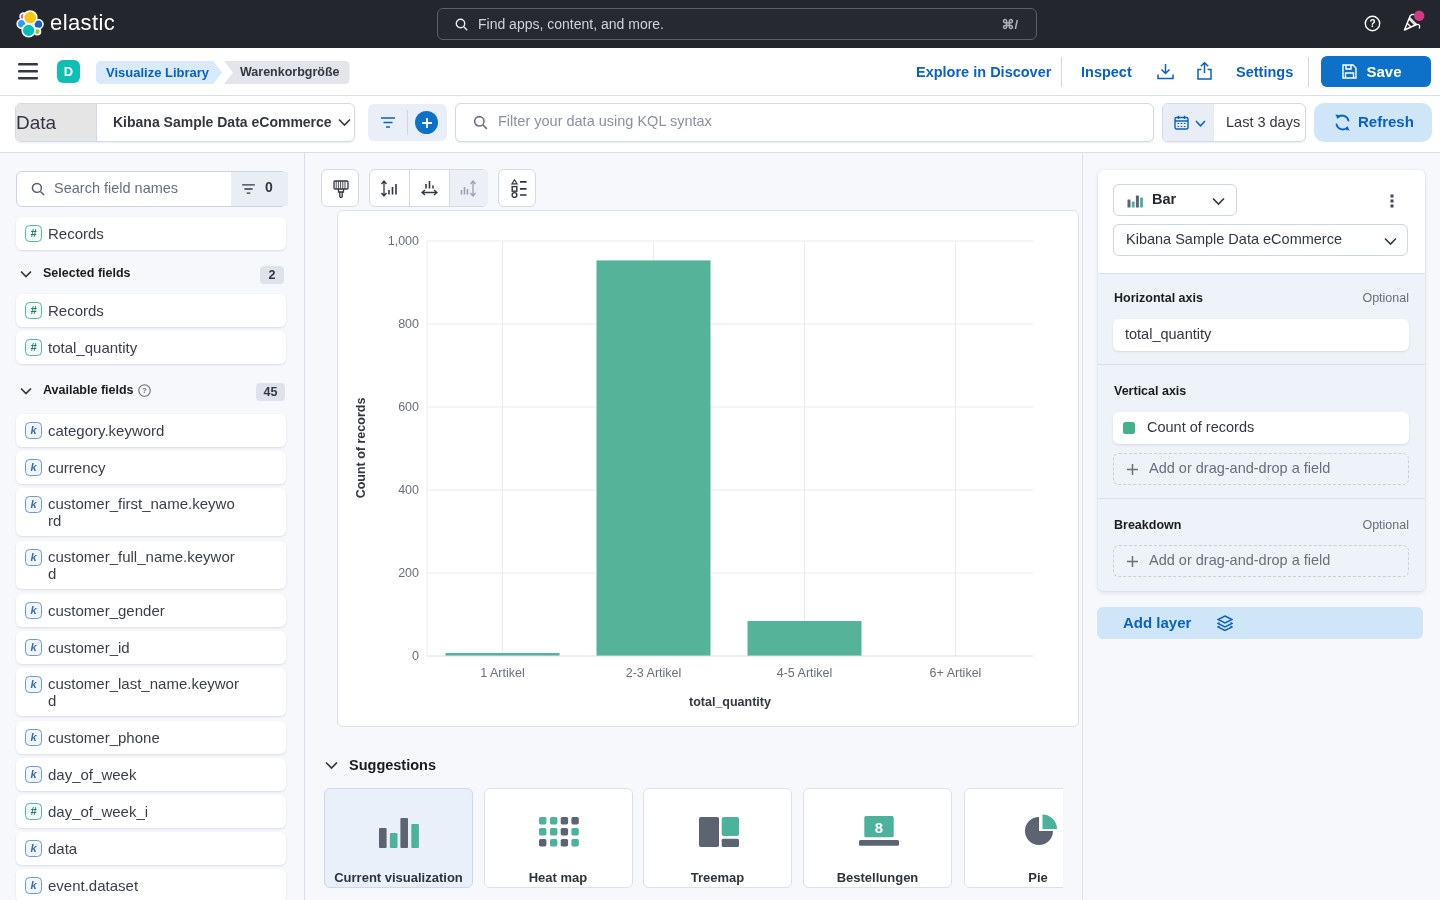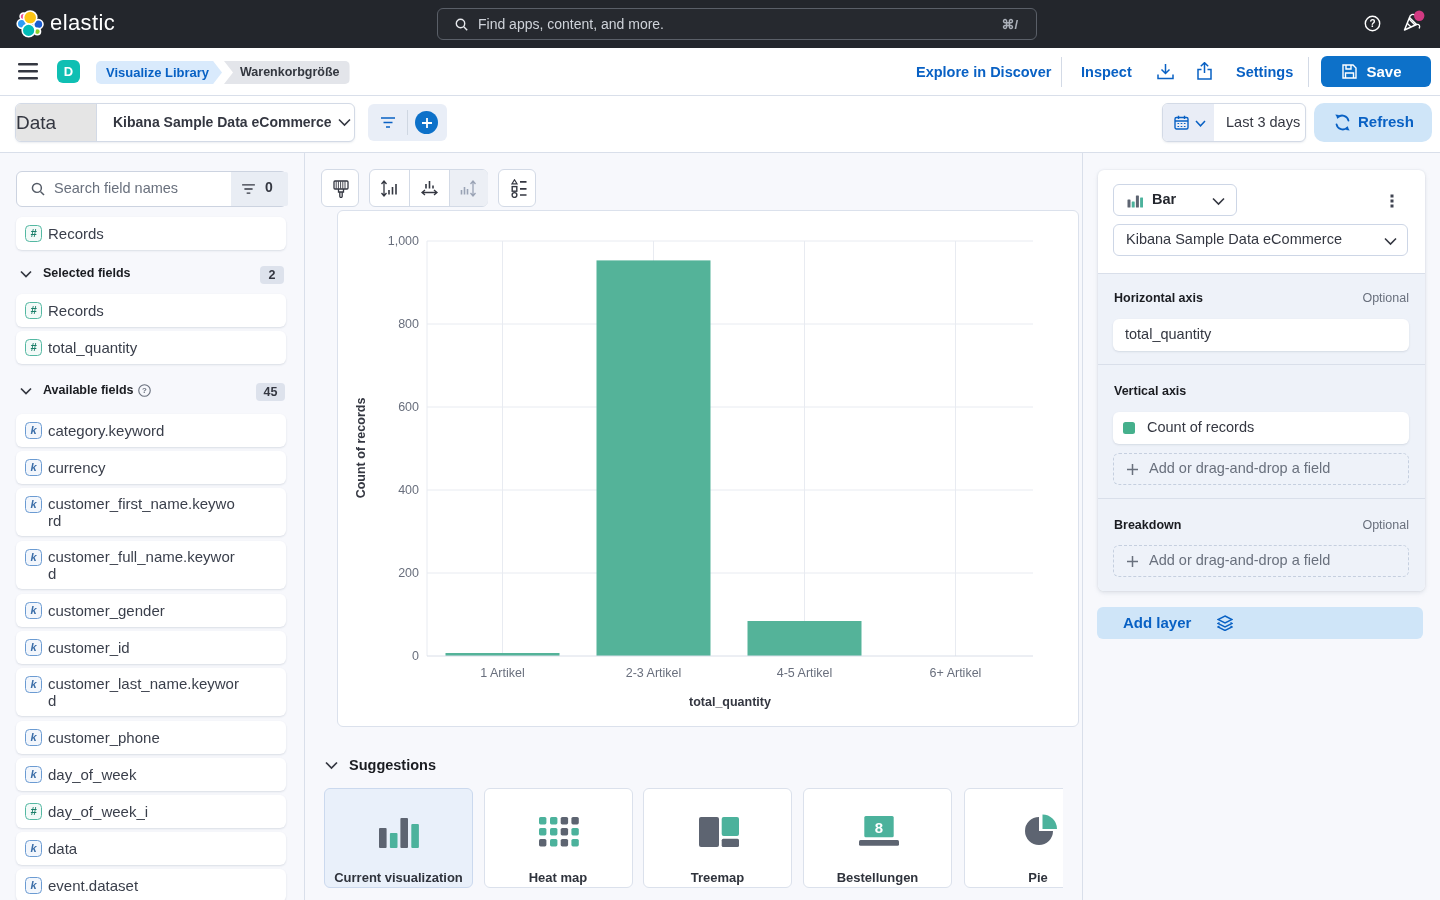--- a/index.html
+++ b/index.html
@@ -102,20 +102,27 @@
         <path d="M0 1 L14 1 M2.5 5.5 L11.5 5.5 M5 10 L9 10"></path>
       </svg>
     <div class="abs" style="left:39px;top:6px;width:1px;height:25px;background:#cfd7e2;"></div>
     <div class="abs" style="left:47px;top:7px;width:23px;height:23px;background:#0d71c9;border-radius:50%;">
       <svg class="abs" style="left:5.5px;top:5.5px;" width="12" height="12" viewBox="0 0 12 12" stroke="#fff" stroke-width="1.8">
           <path d="M6 1 L6 11 M1 6 L11 6"></path>
         </svg>
     </div>
   </div>
 
+  <div class="abs" style="left:455px;top:7px;width:699px;height:39px;background:#fff;border:1px solid #d3dae6;border-radius:6px;box-shadow:0 1px 2px rgba(152,162,179,0.2);">
+    <svg class="abs" style="left:16px;top:10px;" width="18" height="18" viewBox="0 0 16 16" fill="none" stroke="#69707d" stroke-width="1.4">
+        <circle cx="6.5" cy="6.5" r="4.2"></circle>
+        <path d="M9.8 9.8 L13.2 13.2"></path>
+      </svg>
+    <div class="abs" style="left:42px;top:9px;font-size:14.5px;color:#8b919e;">Filter your data using KQL syntax</div>
+  </div>
 
   <div class="abs" style="left:1162px;top:7px;width:144px;height:39px;border:1px solid #d3dae6;border-radius:6px;background:#fff;box-shadow:0 1px 2px rgba(152,162,179,0.2);">
     <div class="abs" style="left:0;top:0;width:51px;height:37px;background:#e9edf6;border-radius:5px 0 0 5px;">
       <svg class="abs" style="left:11px;top:11px;" width="15" height="15" viewBox="0 0 15 15" fill="none" stroke="#0961c4" stroke-width="1.4">
           <rect x="1" y="2.5" width="13" height="11.5" rx="1.5"></rect>
           <path d="M1 6 L14 6 M4.5 0.8 L4.5 4 M10.5 0.8 L10.5 4"></path>
           <path d="M3.5 8.5 h1.6 M6.7 8.5 h1.6 M9.9 8.5 h1.6 M3.5 11.5 h1.6 M6.7 11.5 h1.6 M9.9 11.5 h1.6" stroke-width="1.2"></path>
         </svg>
       <svg class="abs" style="left:32px;top:16px;" width="11" height="7" viewBox="0 0 11 7" fill="none" stroke="#0961c4" stroke-width="1.5">
           <path d="M1 1 L5.5 5.8 L10 1"></path>

